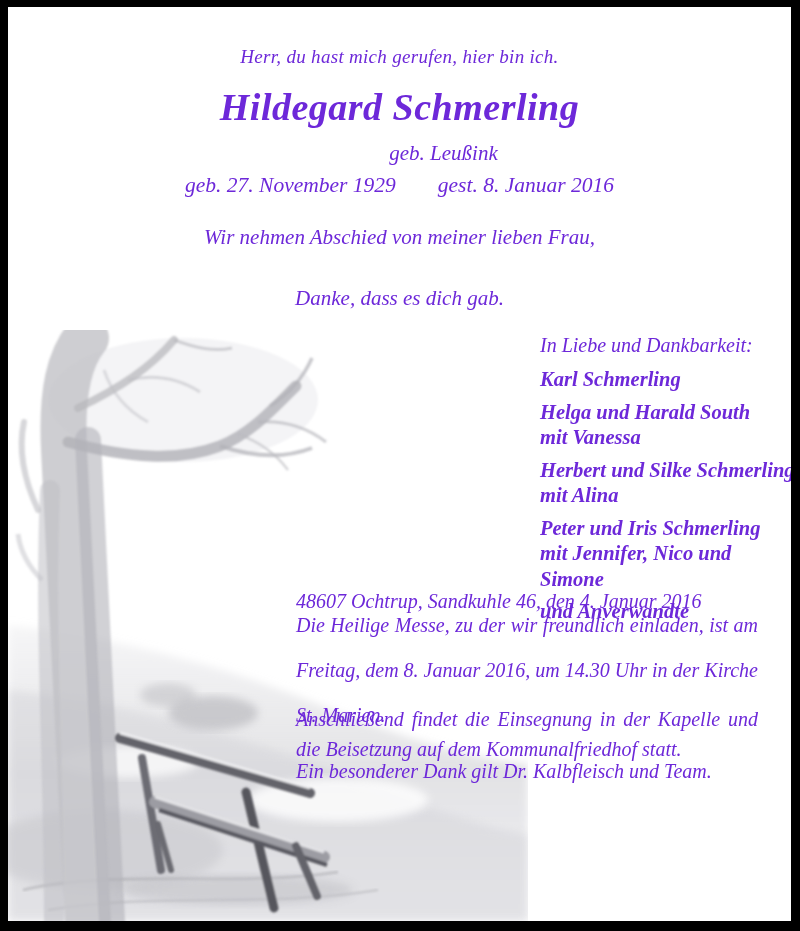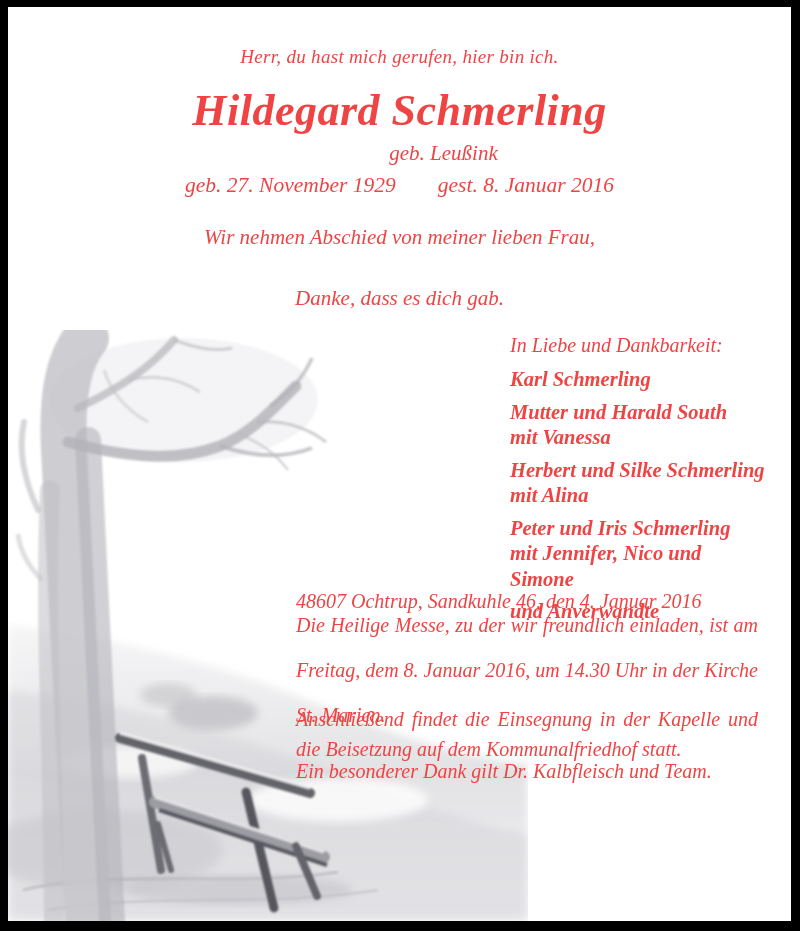--- a/index.html
+++ b/index.html
@@ -1,28 +1,28 @@
 <!DOCTYPE html>
 <html><head>
 <meta charset="utf-8">
 <style>
   html,body{margin:0;padding:0;background:#ffffff;}
   .page{position:relative;width:800px;height:931px;background:#000000;overflow:hidden;
         font-family:"Liberation Serif","DejaVu Serif",serif;}
   .inner{position:absolute;left:8px;top:7px;right:9px;bottom:10px;background:#ffffff;overflow:hidden;}
-  .txt{position:absolute;z-index:2;font-style:italic;color:#ef4444;}
+  .txt{position:absolute;z-index:2;font-style:italic;color:#6d28d9;}
   .center{left:0;width:100%;text-align:center;}
   .epigraph{top:39px;font-size:19px;letter-spacing:.3px;}
-  .name{top:78px;font-size:44px;font-weight:700;letter-spacing:.5px;}
+  .name{top:78px;font-size:38px;font-weight:700;letter-spacing:.5px;}
   .maiden{top:134px;font-size:21px;padding-left:44px;}
   .dates{top:166px;font-size:21.5px;}
   .dates .gap{display:inline-block;width:42px;}
   .farewell{top:217px;font-size:21px;line-height:27px;}
   .danke{top:279px;font-size:21px;}
-  .mourners{left:502px;top:327px;font-size:20px;width:260px;font-style:italic;}
+  .mourners{left:532px;top:327px;font-size:20px;width:260px;font-style:italic;}
   .mourners .intro{margin:0 0 10px 0;}
   .mourners .group{margin:0 0 7px 0;font-weight:700;font-size:20.5px;line-height:25.5px;}
   .lower{left:288px;width:462px;font-size:20px;}
   .dateline{top:583px;}
   .service{top:596px;line-height:45px;text-align:justify;}
   .burial{top:697px;line-height:30px;text-align:justify;}
   .dank{top:753px;}
   .note{left:352px;top:791px;width:412px;text-align:center;font-size:19px;line-height:27px;}
   .sketch{position:absolute;left:0;top:323px;width:520px;height:591px;z-index:1;pointer-events:none;}
 </style>
@@ -103,21 +103,21 @@
       <div>Wir nehmen Abschied von meiner lieben Frau,</div>
     </div>
     <div class="txt center danke">Danke, dass es dich gab.</div>
 
     <div class="txt mourners">
       <div class="intro">In Liebe und Dankbarkeit:</div>
       <div class="group">
         <div>Karl Schmerling</div>
       </div>
       <div class="group">
-        <div>Mutter und Harald South</div>
+        <div>Helga und Harald South</div>
         <div>mit Vanessa</div>
       </div>
       <div class="group">
         <div>Herbert und Silke Schmerling</div>
         <div>mit Alina</div>
       </div>
       <div class="group">
         <div>Peter und Iris Schmerling</div>
         <div>mit Jennifer, Nico und Simone</div>
       </div>

